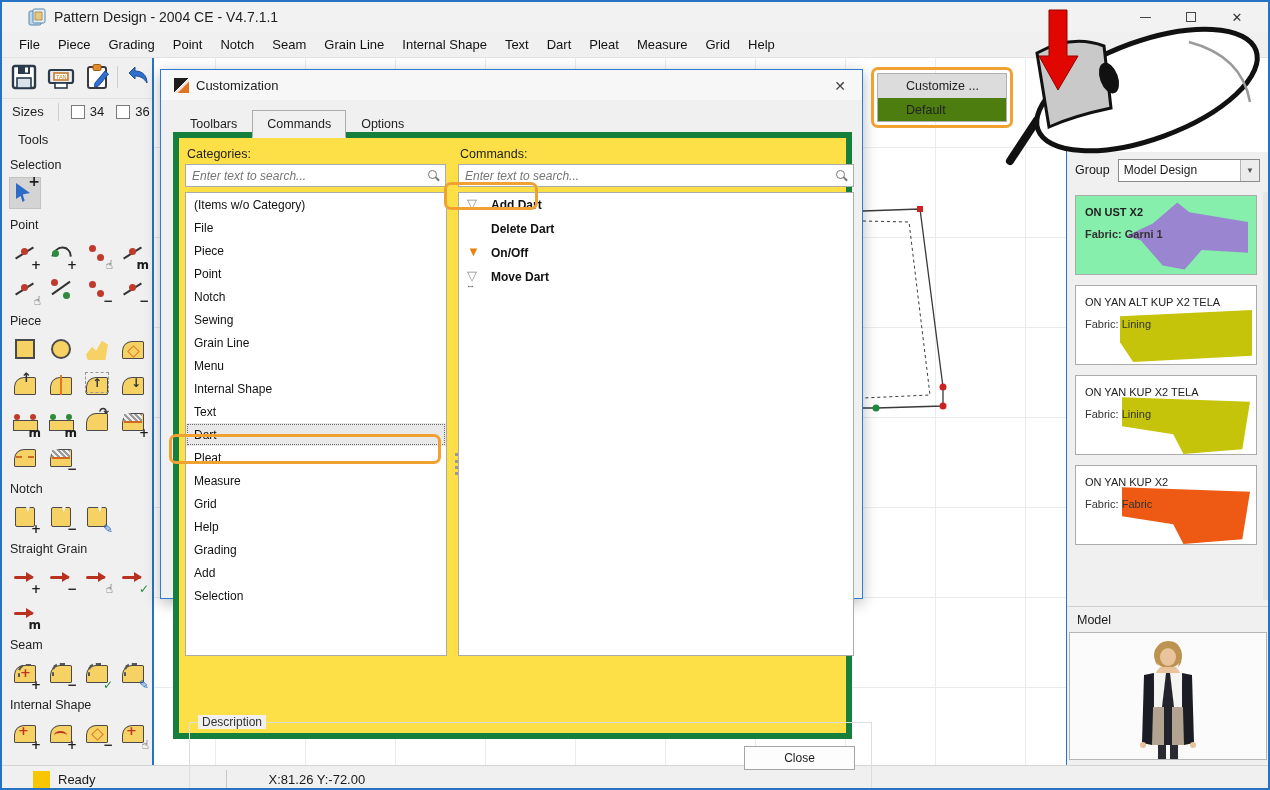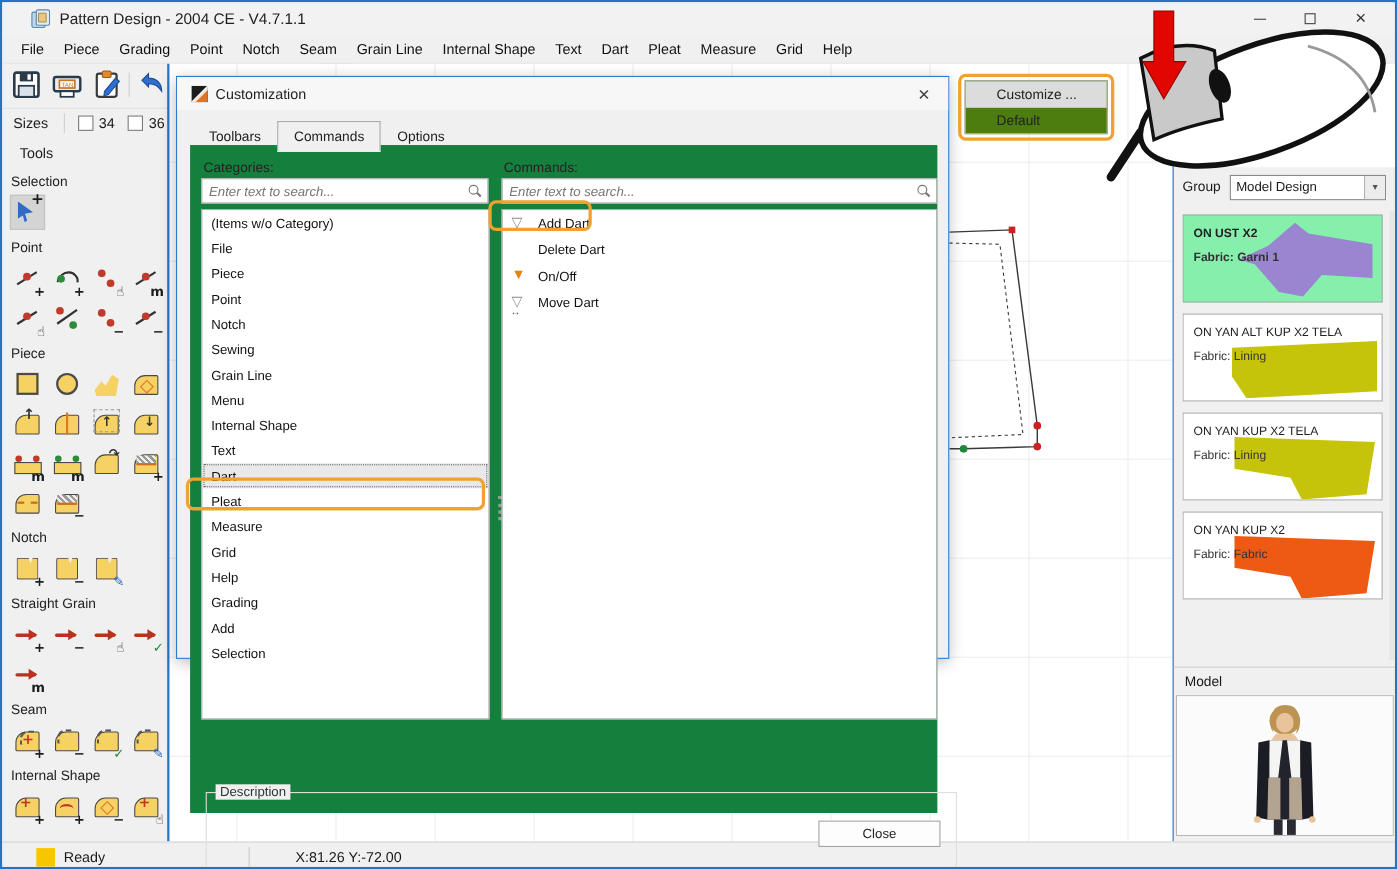--- a/index.html
+++ b/index.html
@@ -110,31 +110,31 @@
   .ctx-item.highlighted{background:#dcdcdc;}
   
   .dialog{position:absolute;left:158px;top:67px;width:703px;height:530px;background:#f0f0f0;border:1px solid #2b7cd3;z-index:40;box-shadow:0 4px 14px rgba(0,0,0,.28);}
   .dlg-titlebar{position:absolute;left:0;top:0;width:100%;height:30px;background:#f7f7f7;display:flex;align-items:center;}
   .dlg-ico{width:15px;height:15px;margin:0 7px 0 13px;}
   .dlg-title{font-size:13px;color:#222;}
   .dlg-close{position:absolute;right:12px;top:6px;width:20px;height:20px;display:flex;align-items:center;justify-content:center;font-size:14px;color:#444;}
   .tabs{position:absolute;left:14px;top:40px;display:flex;}
   .tab{font-size:12.5px;padding:6px 14px;border:1px solid transparent;color:#222;}
   .tab.active{background:#f0f0f0;border-color:#acacac #acacac #f0f0f0 #acacac;position:relative;z-index:2;}
-  .tabpage{position:absolute;left:12px;top:62px;width:679px;height:607px;border:4px solid #15803d;background:#15803d;}
+  .tabpage{position:absolute;left:12px;top:62px;width:679px;height:607px;border:6px solid #15803d;background:#fde047;}
   .col-label{position:absolute;font-size:12.5px;color:#222;}
   .search{position:absolute;height:23px;background:#fff;border:1px solid #ababab;display:flex;align-items:center;}
   .search input{border:none;outline:none;flex:1;font:italic 12px "Liberation Sans",sans-serif;color:#8a8a8a;padding-left:6px;background:transparent;}
   .mag{width:16px;height:16px;position:relative;margin-right:4px;}
   .mag::before{content:"";position:absolute;left:3px;top:2px;width:7px;height:7px;border:1.5px solid #777;border-radius:50%;}
   .mag::after{content:"";position:absolute;left:10px;top:10px;width:5px;height:1.5px;background:#777;transform:rotate(45deg);}
   .listbox{position:absolute;background:#fff;border:1px solid #ababab;overflow:hidden;}
   .lrow{height:23px;font-size:12px;display:flex;align-items:center;padding-left:8px;color:#111;}
   .lrow.selected{background:#e9e9e9;outline:1px dotted #6a6a6a;outline-offset:-2px;}
-  .crow{height:24px;font-size:12px;display:flex;align-items:center;color:#111;}
+  .crow{height:24px;font-size:12px;display:flex;align-items:center;color:#111;font-weight:bold;}
   .cmd-ico{width:18px;height:18px;margin:0 8px 0 6px;position:relative;}
   .dart-outline-icon::before{content:"\25BD";position:absolute;left:2px;top:0;font-size:13px;color:#8d8d8d;}
   .dart-filled-icon::before{content:"\25BC";position:absolute;left:2px;top:0;font-size:13px;color:#e8820e;}
   .dart-move-icon::before{content:"\25BD";position:absolute;left:2px;top:0;font-size:13px;color:#8d8d8d;}
   .dart-move-icon::after{content:"\2194";position:absolute;left:1px;bottom:-4px;font-size:9px;color:#555;}
   .split-dots{position:absolute;left:276px;top:315px;width:3px;height:22px;border-left:3px dotted #9a9a9a;}
   .descbox{position:absolute;left:10px;top:584px;width:683px;height:83px;border:1px solid #dedede;}
   .desc-label{position:absolute;left:8px;top:-8px;background:#f0f0f0;padding:0 4px;font-size:12px;color:#333;}
   .dlg-close-btn{position:absolute;left:583px;top:676px;width:111px;height:24px;background:#fdfdfd;border:1px solid #a5a5a5;font-size:12px;display:flex;align-items:center;justify-content:center;color:#222;}
   

